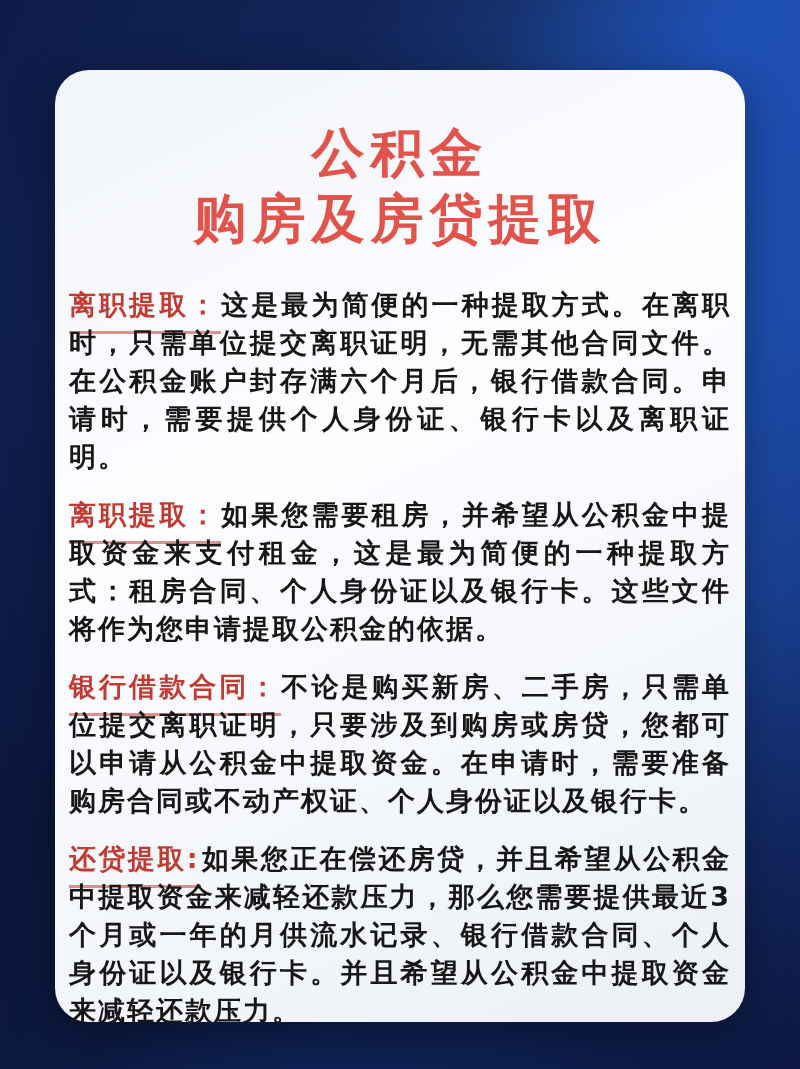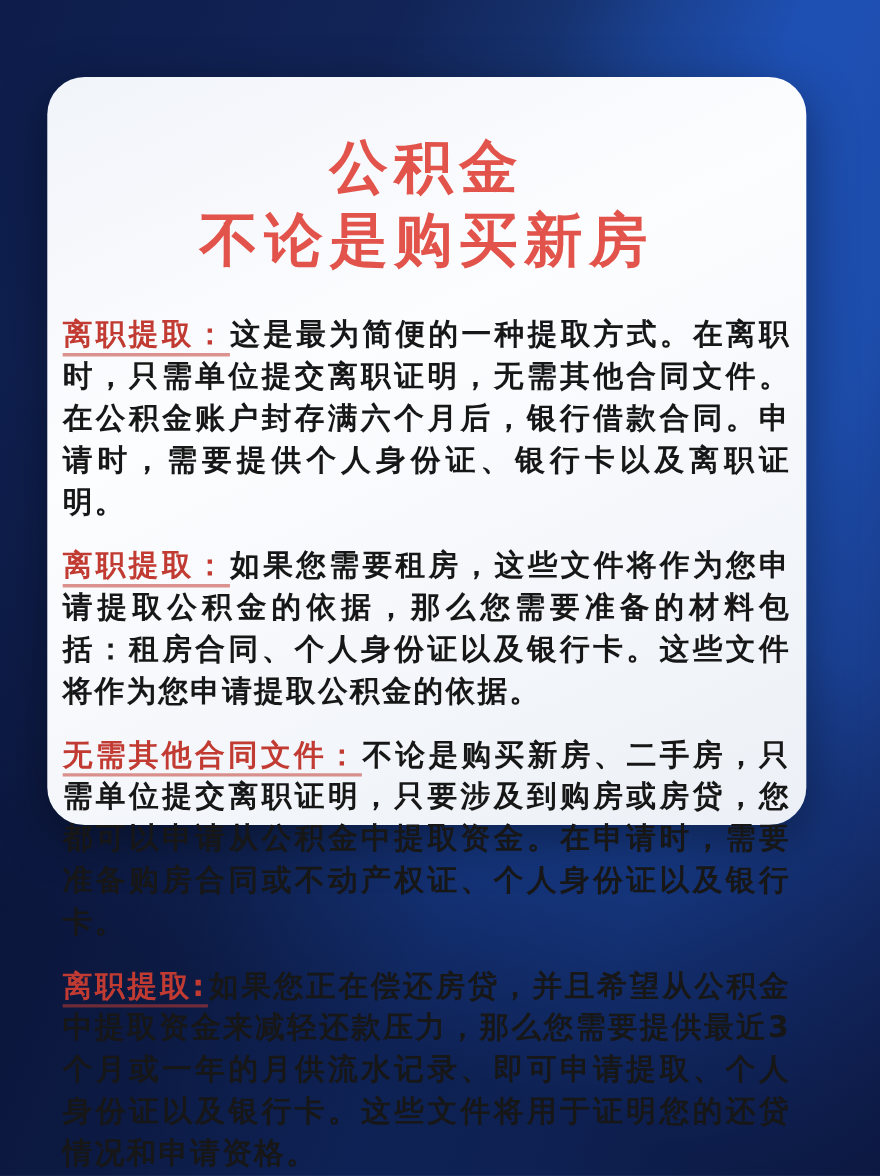--- a/index.html
+++ b/index.html
@@ -28,24 +28,24 @@
         #0d1c4a 0%,
         #122457 30%,
         #16326f 42%,
         #1b4394 50%,
         var(--background-bright-blue) 60%,
         #1d4dac 74%,
         var(--background-dark-blue) 100%);
   }
   .card {
     position: absolute;
-    left: 43px;
+    left: 55px;
     top: 70px;
     width: 690px;
-    height: 680px;
+    height: 952px;
     border-radius: 34px;
     background: linear-gradient(155deg, #f1f4f9 0%, #fcfdff 38%, #ecf0f6 100%);
     box-shadow: 0 12px 45px rgba(0, 0, 0, 0.4);
     padding: 50px 14px 0 14px;
   }
   .title {
     margin: 0 0 34px 0;
     text-align: center;
     color: var(--title-red);
     font-size: 53px;
@@ -59,45 +59,45 @@
     font-size: 27px;
     line-height: 38px;
     font-weight: 700;
     color: var(--body-text);
     letter-spacing: 2px;
     text-align: justify;
   }
   .section-heading {
     color: var(--heading-red);
     border-bottom: 3px solid rgba(194, 59, 50, 0.55);
-    padding-bottom: 1px;
+    padding-bottom: 11px;
     padding-right: 2px;
   }
 </style>
 </head>
 <body>
 
 <div class="bg">
   <div class="card">
 
     <h1 class="title">
       <span class="title-line">公积金</span>
-      <span class="title-line">不论是购买新房</span>
+      <span class="title-line">购房及房贷提取</span>
     </h1>
 
     <p class="section">
       <span class="section-heading">离职提取：</span><span class="section-body">这是最为简便的一种提取方式。在离职时，只需单位提交离职证明，无需其他合同文件。在公积金账户封存满六个月后，银行借款合同。申请时，需要提供个人身份证、银行卡以及离职证明。</span>
     </p>
 
     <p class="section">
-      <span class="section-heading">离职提取：</span><span class="section-body">如果您需要租房，这些文件将作为您申请提取公积金的依据，那么您需要准备的材料包括：租房合同、个人身份证以及银行卡。这些文件将作为您申请提取公积金的依据。</span>
+      <span class="section-heading">离职提取：</span><span class="section-body">如果您需要租房，并希望从公积金中提取资金来支付租金，这是最为简便的一种提取方式：租房合同、个人身份证以及银行卡。这些文件将作为您申请提取公积金的依据。</span>
     </p>
 
     <p class="section">
-      <span class="section-heading">无需其他合同文件：</span><span class="section-body">不论是购买新房、二手房，只需单位提交离职证明，只要涉及到购房或房贷，您都可以申请从公积金中提取资金。在申请时，需要准备购房合同或不动产权证、个人身份证以及银行卡。</span>
+      <span class="section-heading">银行借款合同：</span><span class="section-body">不论是购买新房、二手房，只需单位提交离职证明，只要涉及到购房或房贷，您都可以申请从公积金中提取资金。在申请时，需要准备购房合同或不动产权证、个人身份证以及银行卡。</span>
     </p>
 
     <p class="section">
-      <span class="section-heading">离职提取:</span><span class="section-body">如果您正在偿还房贷，并且希望从公积金中提取资金来减轻还款压力，那么您需要提供最近3个月或一年的月供流水记录、即可申请提取、个人身份证以及银行卡。这些文件将用于证明您的还贷情况和申请资格。</span>
+      <span class="section-heading">还贷提取:</span><span class="section-body">如果您正在偿还房贷，并且希望从公积金中提取资金来减轻还款压力，那么您需要提供最近3个月或一年的月供流水记录、银行借款合同、个人身份证以及银行卡。并且希望从公积金中提取资金来减轻还款压力。</span>
     </p>
 
   </div>
 </div>
 
 </body></html>

